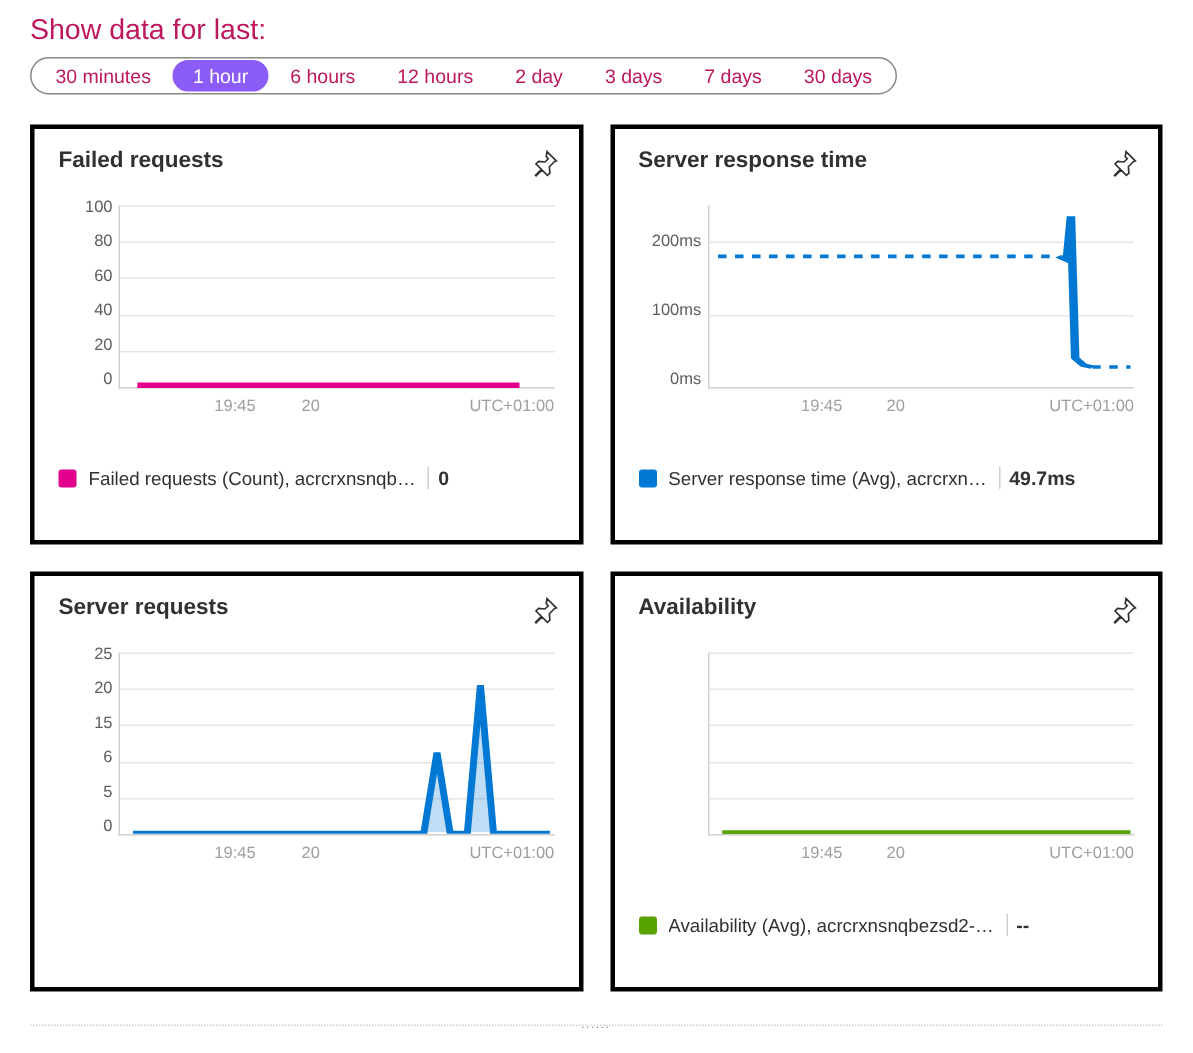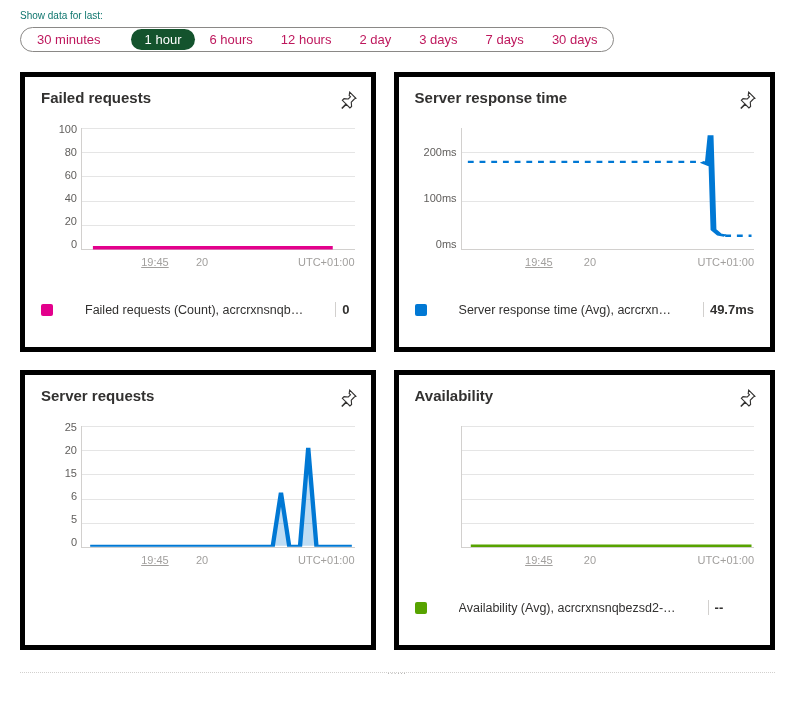--- a/index.html
+++ b/index.html
@@ -4,45 +4,45 @@
   <style>
     * { box-sizing: border-box; margin: 0; padding: 0; }
     body {
       font-family: "Segoe UI", -apple-system, sans-serif;
       font-size: 13px;
       color: #323130;
       background: #fff;
       padding: 10px 20px 20px 20px;
       width: 795px;
     }
-    .time-label { font-size: 10px; color: #0f766e; margin-bottom: 6px; }
+    .time-label { font-size: 19px; color: #be185d; margin-bottom: 6px; }
     .pill-row {
       display: inline-flex;
       align-items: center;
       border: 1px solid #8a8886;
       border-radius: 14px;
       padding: 1px 2px;
       white-space: nowrap;
     }
     .pill {
       padding: 3px 14px;
       font-size: 13px;
       color: #be185d;
       cursor: pointer;
       border-radius: 12px;
     }
-    .pill.selected { background: #14532d; color: #fff; margin-left: 16px; }
+    .pill.selected { background: #8b5cf6; color: #fff; }
     .grid {
       display: grid;
       grid-template-columns: 1fr 1fr;
       gap: 18px;
       margin-top: 20px;
     }
     .card {
-      border: 5px solid #000000;
+      border: 3px solid #000000;
       padding: 12px 16px 24px 16px;
       position: relative;
       min-height: 280px;
     }
     .card-title { font-size: 15px; font-weight: 600; color: #323130;}
     .pin {
       position: absolute; top: 14px; right: 14px;
       width: 18px; height: 18px; cursor: pointer;
     }
     .chart-zone {
@@ -66,27 +66,27 @@
       border-bottom: 1px solid #d2d0ce;
     }
     .narrow .plot { left: 40px; }
     .gridline { position:absolute; left:0; right:0; height:1px; background:#e5e5e5; }
     .x-ticks {
       position: absolute; left: 46px; right: 0; bottom: 0;
       font-size: 11px; color: #a19f9d;
       height: 18px;
     }
     .narrow .x-ticks { left:40px; }
-    .x-left { position:absolute; left: 22%; text-decoration: underline; }
+    .x-left { position:absolute; left: 22%; }
     .x-mid { position:absolute; left: 42%; }
     .x-tz { position:absolute; right: 0; }
     .legend-row {
       margin-top: 28px;
       display:flex; align-items:center;
-      font-size: 12.5px; color:#323130;gap:24px;
+      font-size: 12.5px; color:#323130;
     }
     .swatch { width:12px; height:12px; border-radius:2px; margin-right:8px; flex:none; }
     .legend-label { white-space:nowrap; overflow:hidden; text-overflow:ellipsis; max-width: 230px;}
     .legend-value { margin-left: 8px; font-weight:600; font-size:13px; border-left:1px solid #d2d0ce; padding-left:6px;}
     svg.series { position:absolute; inset:0; width:100%; height:100%; overflow:visible; }
     .bottom-bar { margin-top:22px; height:3px; border-top:1px dotted #d2d0ce; position:relative; }
     .grip { position:absolute; left:50%; top:-3px; width:20px; height:6px; transform:translateX(-50%);}
     .grip::before { content:"......"; letter-spacing:1px; font-size:8px; color:#8a8886; position:relative; top:-8px;}
   </style>
 </head>

